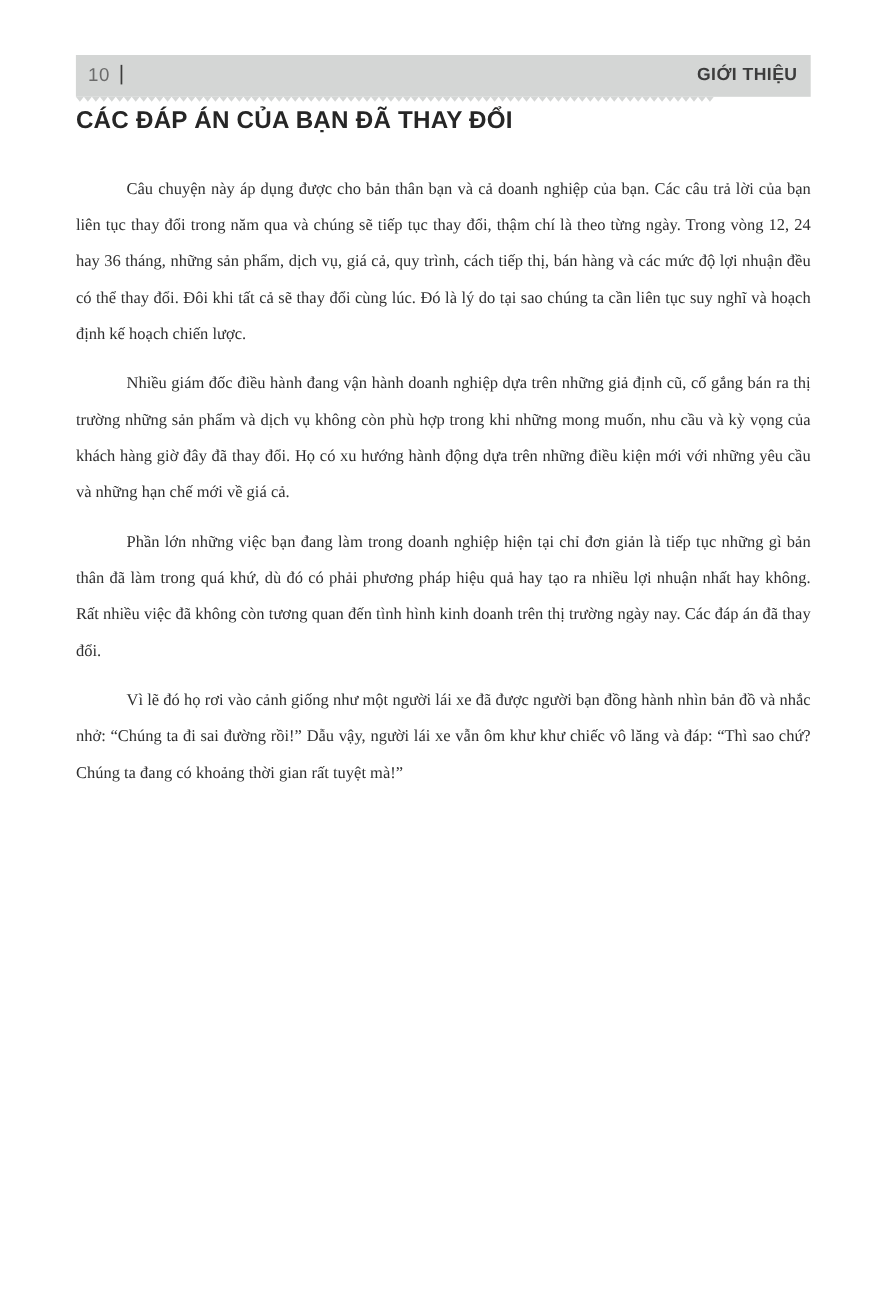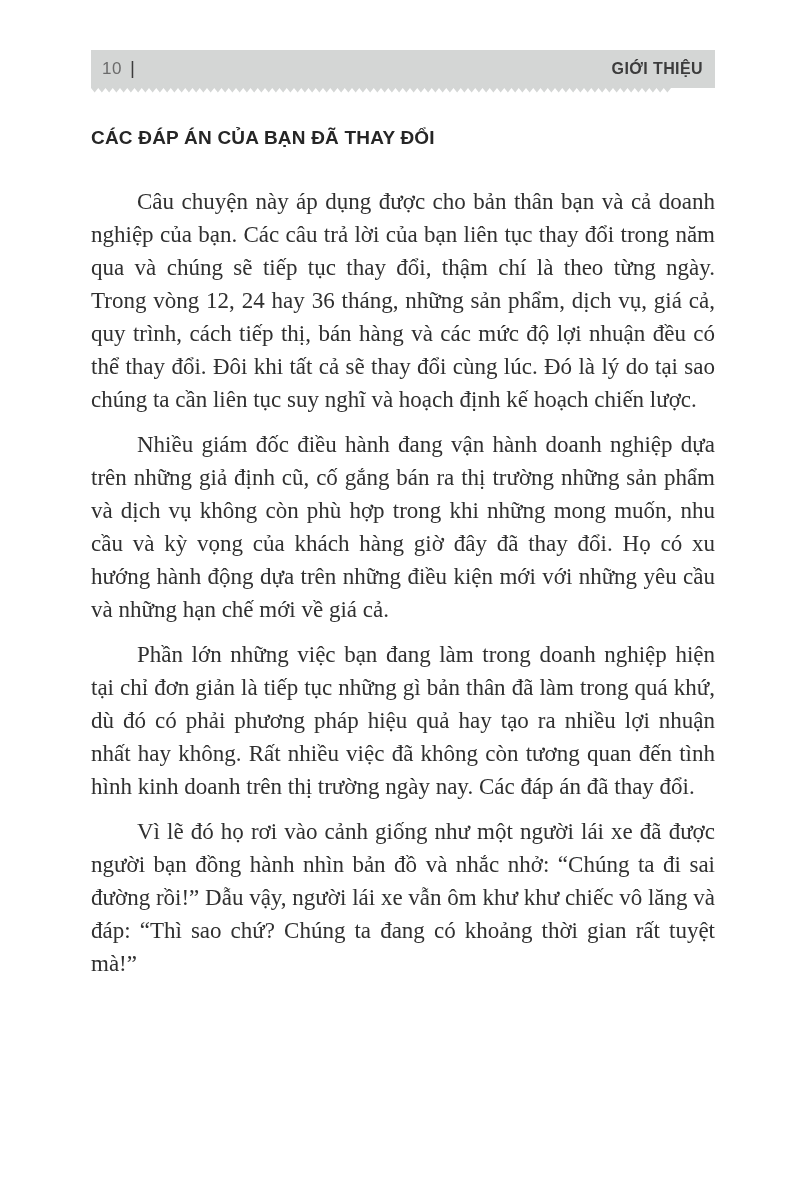--- a/index.html
+++ b/index.html
@@ -17,21 +17,21 @@
   body {
     width: 806px;
     height: 1185px;
     overflow: hidden;
     font-family: "Liberation Sans", "DejaVu Sans", sans-serif;
   }
   .page {
     width: 806px;
     height: 1185px;
     background: var(--page-bg);
-    padding: 0 91px;
+    padding: 0 69px;
   }
   
   .page-header {
     padding-top: 50px;
   }
   .header-bar {
     height: 38px;
     background: var(--bar-bg);
     display: flex;
     align-items: center;
@@ -53,35 +53,34 @@
   .section-title {
     font-size: 16px;
     font-weight: 700;
     letter-spacing: 0.4px;
     color: var(--section-color);
   }
   .zigzag-edge { display: block; }
   .zigzag-edge path { fill: var(--bar-bg); }
   
   .chapter-heading {
-    margin-top: 29px;
-    font-size: 19px;
+    font-size: 22px;
     line-height: 32px;
     font-weight: 700;
     letter-spacing: 0.2px;
     color: var(--heading-color);
     font-family: "Liberation Sans", "DejaVu Sans", sans-serif;
   }
   
   .body-text {
     margin-top: 31px;
   }
   .body-text p {
     font-family: "Liberation Serif", "DejaVu Serif", serif;
-    font-size: 23px;
+    font-size: 15px;
     line-height: 33px;
     color: var(--body-color);
     text-align: justify;
     text-indent: 46px;
     margin-bottom: 12px;
   }
   .body-text p:last-child { margin-bottom: 0; }
 </style>
 </head>
 <body>

